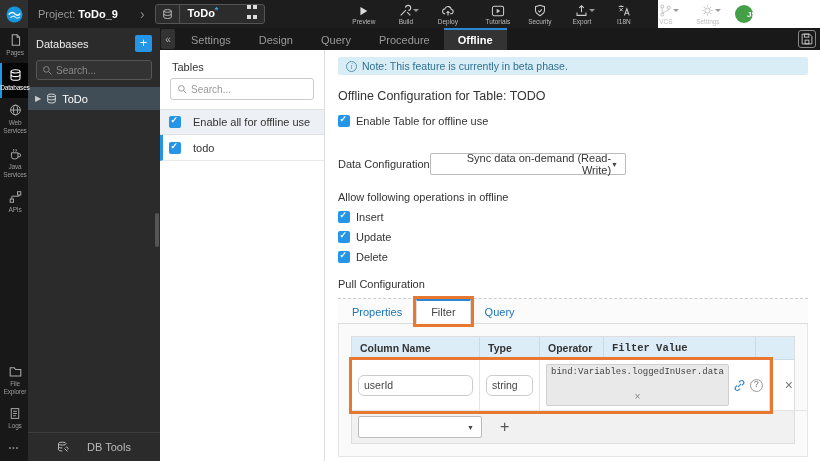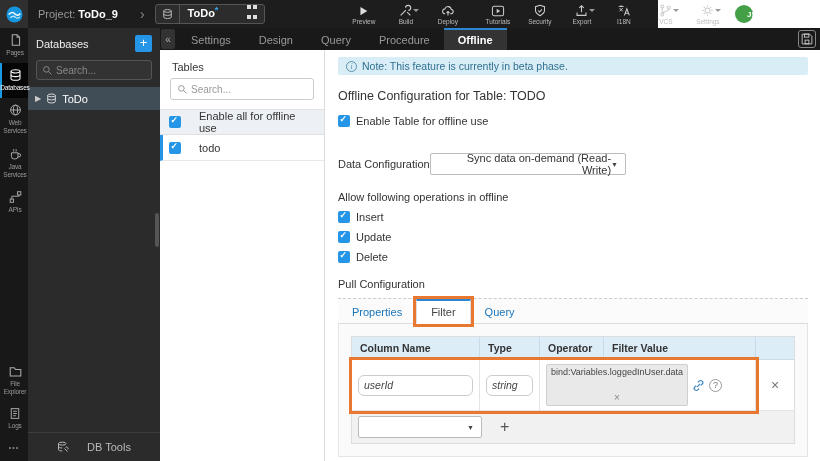--- a/index.html
+++ b/index.html
@@ -57,21 +57,21 @@
   .svc-tab { padding:0 14px; font-size:11px; color:#999; display:flex; align-items:center; cursor:pointer; border-top:2px solid transparent; }
   .svc-tab.active { background:#333; color:#fff; border-top-color:#2e86d2; font-weight:bold; }
   .save-btn { margin-left:auto; margin-right:4px; align-self:center; width:18px; height:18px; border:1px solid #888; border-radius:3px; display:flex; align-items:center; justify-content:center; cursor:pointer; }
 
   
   .tablespanel { position:absolute; top:50px; left:160px; width:165px; height:411px; background:#fff; border-right:1px solid #ddd; }
   .tp-title { font-size:11px; color:#333; padding:11px 12px 5px; }
   .tp-search { margin:0 10px 9px; height:22px; border:1px solid #ccc; border-radius:3px; display:flex; align-items:center; padding:0 6px; gap:4px; background:#fff; }
   .tp-search input { border:none; outline:none; font-size:10px; color:#555; width:110px; font-family:"Liberation Sans",sans-serif; }
   .tp-search input::placeholder { color:#999; }
-  .tp-row { height:26px; display:flex; align-items:center; gap:18px; padding:0 9px; font-size:11px; color:#333; cursor:pointer; }
+  .tp-row { height:26px; display:flex; align-items:center; gap:12px; padding:0 9px; font-size:11px; color:#333; cursor:pointer; }
   .tp-row.enable-all { background:#edf1f5; border-top:1px solid #e0e0e0; border-bottom:1px solid #e0e0e0; }
   .tp-row.table-row { background:#fff; border-bottom:1px solid #e8e8e8; border-left:3px solid #2595e8; padding-left:6px; }
 
   
   .cb { width:12px; height:12px; background:#2595e8; border-radius:2px; flex:none; position:relative; cursor:pointer; }
   .cb::after { content:"✓"; position:absolute; left:1.5px; top:-1px; color:#fff; font-size:9px; font-weight:bold; }
 
   
   .main { position:absolute; top:50px; left:326px; width:494px; height:411px; background:#fff; padding:7px 12px; font-size:11px; color:#333; }
   .note-banner { background:#d9edf7; color:#31708f; font-size:10.5px; padding:3px 8px; display:flex; align-items:center; gap:5px; border-radius:2px; }
@@ -93,22 +93,22 @@
   .pull-tab.active { background:#fff; color:#444; border-left:1px solid #ddd; border-right:1px solid #ddd; border-top:2px solid #2e86d2; border-bottom:1px solid #fff; position:relative; z-index:2; box-shadow:0 0 0 3px #e8782f; }
   .pull-panel { background:#fafafa; border:1px solid #e5e5e5; border-top:none; padding:12px; }
 
   
   .ftable { border:1px solid #ddd; background:#fff; }
   .ft-hrow { display:flex; background:#dcedf8; }
   .ft-hcell { font-size:10.5px; font-weight:bold; color:#333; padding:5px 8px; border-right:1px solid #c6dcea; border-bottom:1px solid #c6dcea; }
   .ft-row { display:flex; }
   .ft-row-main { display:flex; flex:1; position:relative; z-index:1; box-shadow:0 0 0 3px #e8782f; }
   .ft-cell { padding:4px 6px; border-right:1px solid #e4e4e4; border-bottom:1px solid #e4e4e4; display:flex; align-items:center; gap:4px; min-height:30px; }
-  .c1 { width:128px; flex:none; } .c2 { width:60px; flex:none; } .c3 { width:64px; flex:none; } .c4 { flex:1; } .c5 { width:38px; flex:none; justify-content:center; border-right:none; }
-  .cell-input { width:100%; height:21px; border:1px solid #ccc; border-radius:6px; padding:0 5px; font-size:10.5px; color:#444; font-family:"Liberation Sans",sans-serif; outline:none;font-style:italic; }
+  .c1 { width:128px; flex:none; } .c2 { width:60px; flex:none; } .c3 { width:64px; flex:none; } .c4 { flex:1;font-family:Liberation Mono, monospace; } .c5 { width:38px; flex:none; justify-content:center; border-right:none; }
+  .cell-input { width:100%; height:21px; border:1px solid #ccc; border-radius:6px; padding:0 5px; font-size:10.5px; color:#444; font-family:"Liberation Sans",sans-serif; outline:none; }
   .op-select { width:100%; height:21px; font-size:10px; }
   .chip { background:#e9e9e9; border:1px solid #cfcfcf; border-radius:2px; padding:2px 4px; font-size:9px; color:#444; display:flex; align-items:center; gap:16px; white-space:nowrap;flex-direction:column; }
   .chip .chip-x { color:#888; font-size:10px; line-height:1; cursor:pointer; }
   .q-icon { width:13px; height:13px; border:1px solid #999; border-radius:50%; color:#777; font-size:9px; line-height:11px; text-align:center; flex:none; cursor:pointer; }
   .row-del { color:#777; font-size:14px; cursor:pointer; }
   .ft-frow { display:flex; align-items:center; background:#f1f1f1; padding:5px 6px; gap:18px; }
   .footer-select { width:124px; height:22px; font-size:10px; }
   .add-btn { color:#555; font-size:16px; line-height:1; cursor:pointer; }
 
   svg { display:block; }

